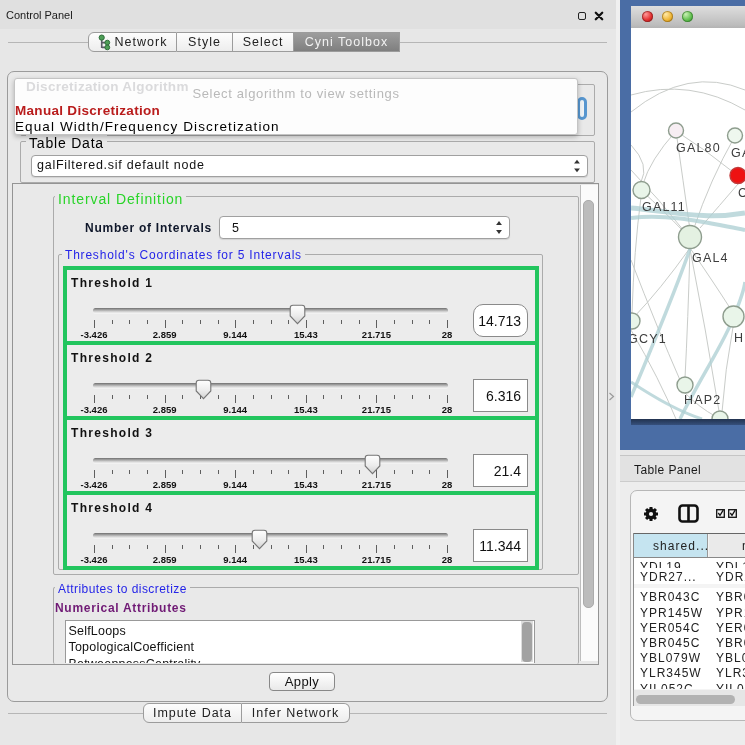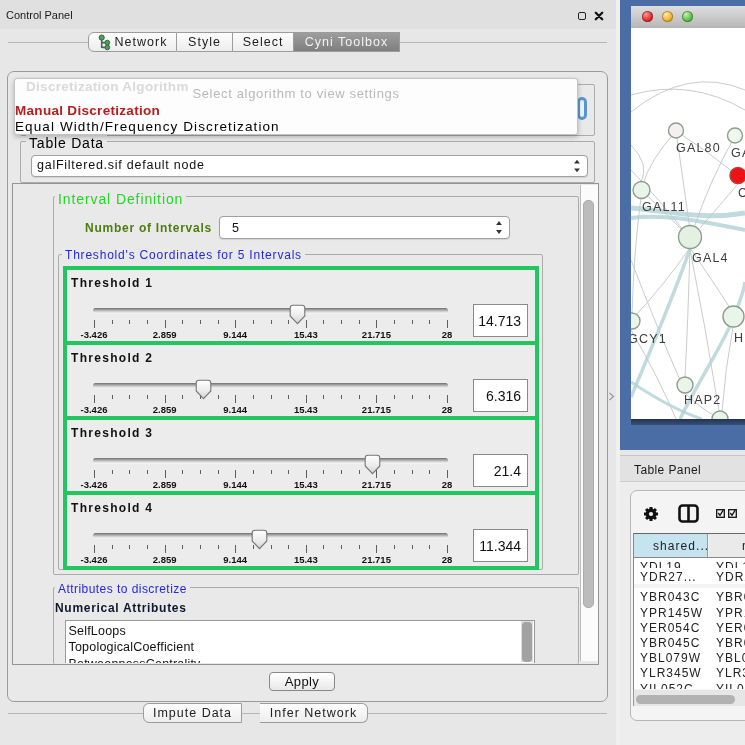--- a/index.html
+++ b/index.html
@@ -88,21 +88,21 @@
       <path d="M5 18 L8.2 13.8 H1.8 Z" fill="#333"></path>
     </svg>
 </div>
 
 <div id="scrollpane" class="abs"></div>
 <div id="vsb" class="abs"></div>
 <div id="vsb-thumb" class="abs"></div>
 
 <div class="group" style="left:53px;top:196px;width:524px;height:377px;"></div>
 <div class="gtitle ls9" style="left:55px;top:191px;color:#28d428;">Interval Definition</div>
-<div class="abs" style="left:85px;top:221px;font-size:12px;font-weight:bold;letter-spacing:0.75px;color:#4d7c0f;">Number of Intervals</div>
+<div class="abs" style="left:85px;top:221px;font-size:12px;font-weight:bold;letter-spacing:0.75px;color:#0f172a;">Number of Intervals</div>
 <div class="combo" style="left:219px;top:216px;width:291px;height:23px;padding-left:12px;box-sizing:border-box;">5
   <svg class="stepper" viewBox="0 0 10 23">
       <path d="M5 4.5 L8.2 8.7 H1.8 Z" fill="#333"></path>
       <path d="M5 18.5 L8.2 14.3 H1.8 Z" fill="#333"></path>
     </svg>
 </div>
 
 <div class="group" style="left:58px;top:254px;width:483px;height:314px;"></div>
 <div class="gtitle ls8" style="left:62px;top:248px;color:#2525e8;font-size:12px;">Threshold's Coordinates for 5 Intervals</div>
 <div id="tpanels">
@@ -139,21 +139,21 @@
       <svg class="abs" style="left:222.3px;top:33.5px" width="17" height="21" viewBox="0 0 17 21">
         <defs>
           <linearGradient id="thg0" x1="0" y1="0" x2="0" y2="1">
             <stop offset="0" stop-color="#ffffff"></stop>
             <stop offset="0.55" stop-color="#ececec"></stop>
             <stop offset="1" stop-color="#d2d2d2"></stop>
           </linearGradient>
         </defs>
         <path d="M4 1.2 H13 Q15.8 1.2 15.8 4 V12 L8.5 19.6 L1.2 12 V4 Q1.2 1.2 4 1.2 Z" fill="url(#thg0)" stroke="#757575" stroke-width="1.1"></path>
       </svg>
-      <div class="vbox" style="top:34px;">14.713</div>
+      <div class="vbox" style="top:34px;border-radius:10px;">14.713</div>
     </div>
     <div class="tpanel" style="top:341px">
       <div class="tlabel" style="left:4px;top:6px;">Threshold 2</div>
       <div class="track" style="left:26px;top:38px;width:355px;"></div>
       <div class="tick" style="left:27.0px;top:50px;height:8px;"></div>
       <div class="tick" style="left:44.6px;top:50px;height:4px;"></div>
       <div class="tick" style="left:62.3px;top:50px;height:4px;"></div>
       <div class="tick" style="left:80.0px;top:50px;height:4px;"></div>
       <div class="tick" style="left:97.6px;top:50px;height:8px;"></div>
       <div class="tick" style="left:115.3px;top:50px;height:4px;"></div>
@@ -271,38 +271,38 @@
           </linearGradient>
         </defs>
         <path d="M4 1.2 H13 Q15.8 1.2 15.8 4 V12 L8.5 19.6 L1.2 12 V4 Q1.2 1.2 4 1.2 Z" fill="url(#thg3)" stroke="#757575" stroke-width="1.1"></path>
       </svg>
       <div class="vbox" style="top:34px;">11.344</div>
     </div>
   </div>
 
 <div class="group" style="left:53px;top:587px;width:524px;height:76px;border-bottom:none;"></div>
 <div class="gtitle" style="left:55px;top:582px;color:#2525e8;font-size:12px;letter-spacing:0.45px;">Attributes to discretize</div>
-<div class="abs" style="left:55px;top:601px;font-size:12px;font-weight:bold;letter-spacing:0.7px;color:#0f172a;text-align:center;">Numerical Attributes</div>
+<div class="abs" style="left:55px;top:601px;font-size:12px;font-weight:bold;letter-spacing:0.7px;color:#701a75;text-align:center;">Numerical Attributes</div>
 <div class="abs" style="left:65px;top:620px;width:470px;height:43px;background:#fff;border:1px solid #999;border-bottom:none;box-sizing:border-box;overflow:hidden;">
   <div style="padding:2px 0 0 2.5px;line-height:16.4px;font-size:12.5px;letter-spacing:0.2px;color:#111;">SelfLoops<br>TopologicalCoefficient<br>BetweennessCentrality</div>
 </div>
 <div class="abs" style="left:521px;top:621px;width:12px;height:41px;background:#ddd;">
   <div class="abs" style="left:1px;top:1px;width:10px;height:40px;background:#a2a2a2;border-radius:4px;"></div>
 </div>
 
 <div class="abs" style="left:14px;top:78px;width:564px;height:57px;background:#fdfdfd;border:1px solid #c4c4c4;border-radius:3px;box-shadow:0 2px 5px rgba(0,0,0,0.25);box-sizing:border-box;"></div>
 <div class="abs" style="left:26px;top:79px;font-size:13.5px;font-weight:bold;letter-spacing:0.3px;color:#dadadc;">Discretization Algorithm</div>
 <div class="abs" style="left:14px;top:86px;width:564px;text-align:center;font-size:13px;letter-spacing:0.65px;color:#b9b9b9;">Select algorithm to view settings</div>
 <div class="abs" style="left:15px;top:103px;font-size:13.5px;font-weight:bold;letter-spacing:0.3px;color:#b91c1c;">Manual Discretization</div>
 <div class="abs" style="left:15px;top:119px;font-size:13.5px;letter-spacing:1.1px;color:#000;">Equal Width/Frequency Discretization</div>
 
 <div id="apply" class="abs">Apply</div>
 
 <div class="abs tabline" style="left:8px;top:713px;width:599px;"></div>
-<div class="abs tabs" style="left:143px;top:703px;gap:18px;">
+<div class="abs tabs" style="left:143px;top:703px;">
   <div class="tab first" style="width:97px;">Impute Data</div>
   <div class="tab last" style="width:107px;text-align:right;">Infer Network</div>
 </div>
 
 <div id="rightsep" class="abs"></div>
 <svg class="abs" style="left:608px;top:392px" width="7" height="9" viewBox="0 0 7 9">
     <path d="M1.5 1 L5.5 4.5 L1.5 8" fill="none" stroke="#9a9a9a" stroke-width="1.2"></path>
   </svg>
 <div id="netblue" class="abs"></div>
 <div id="titlebar" class="abs">

